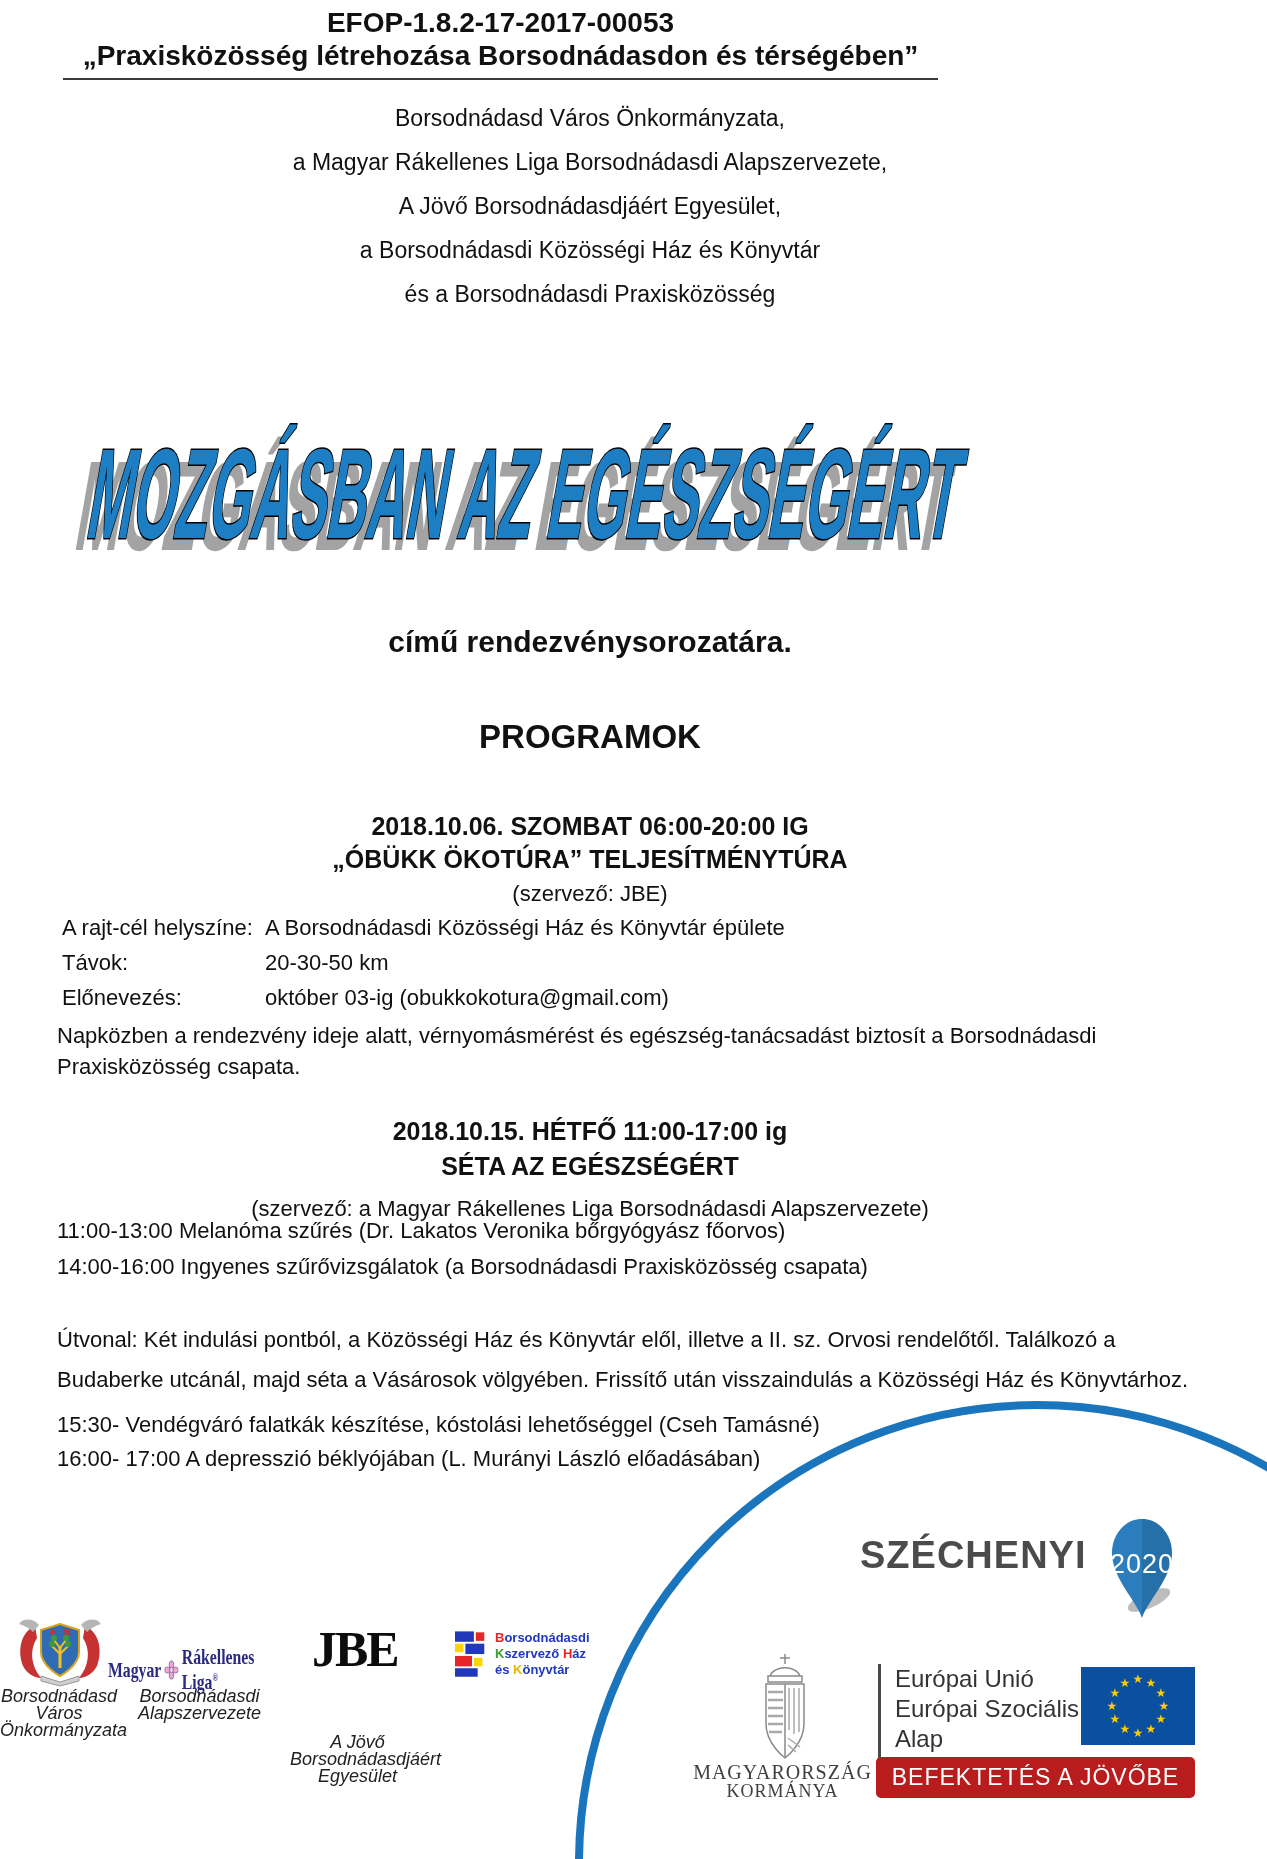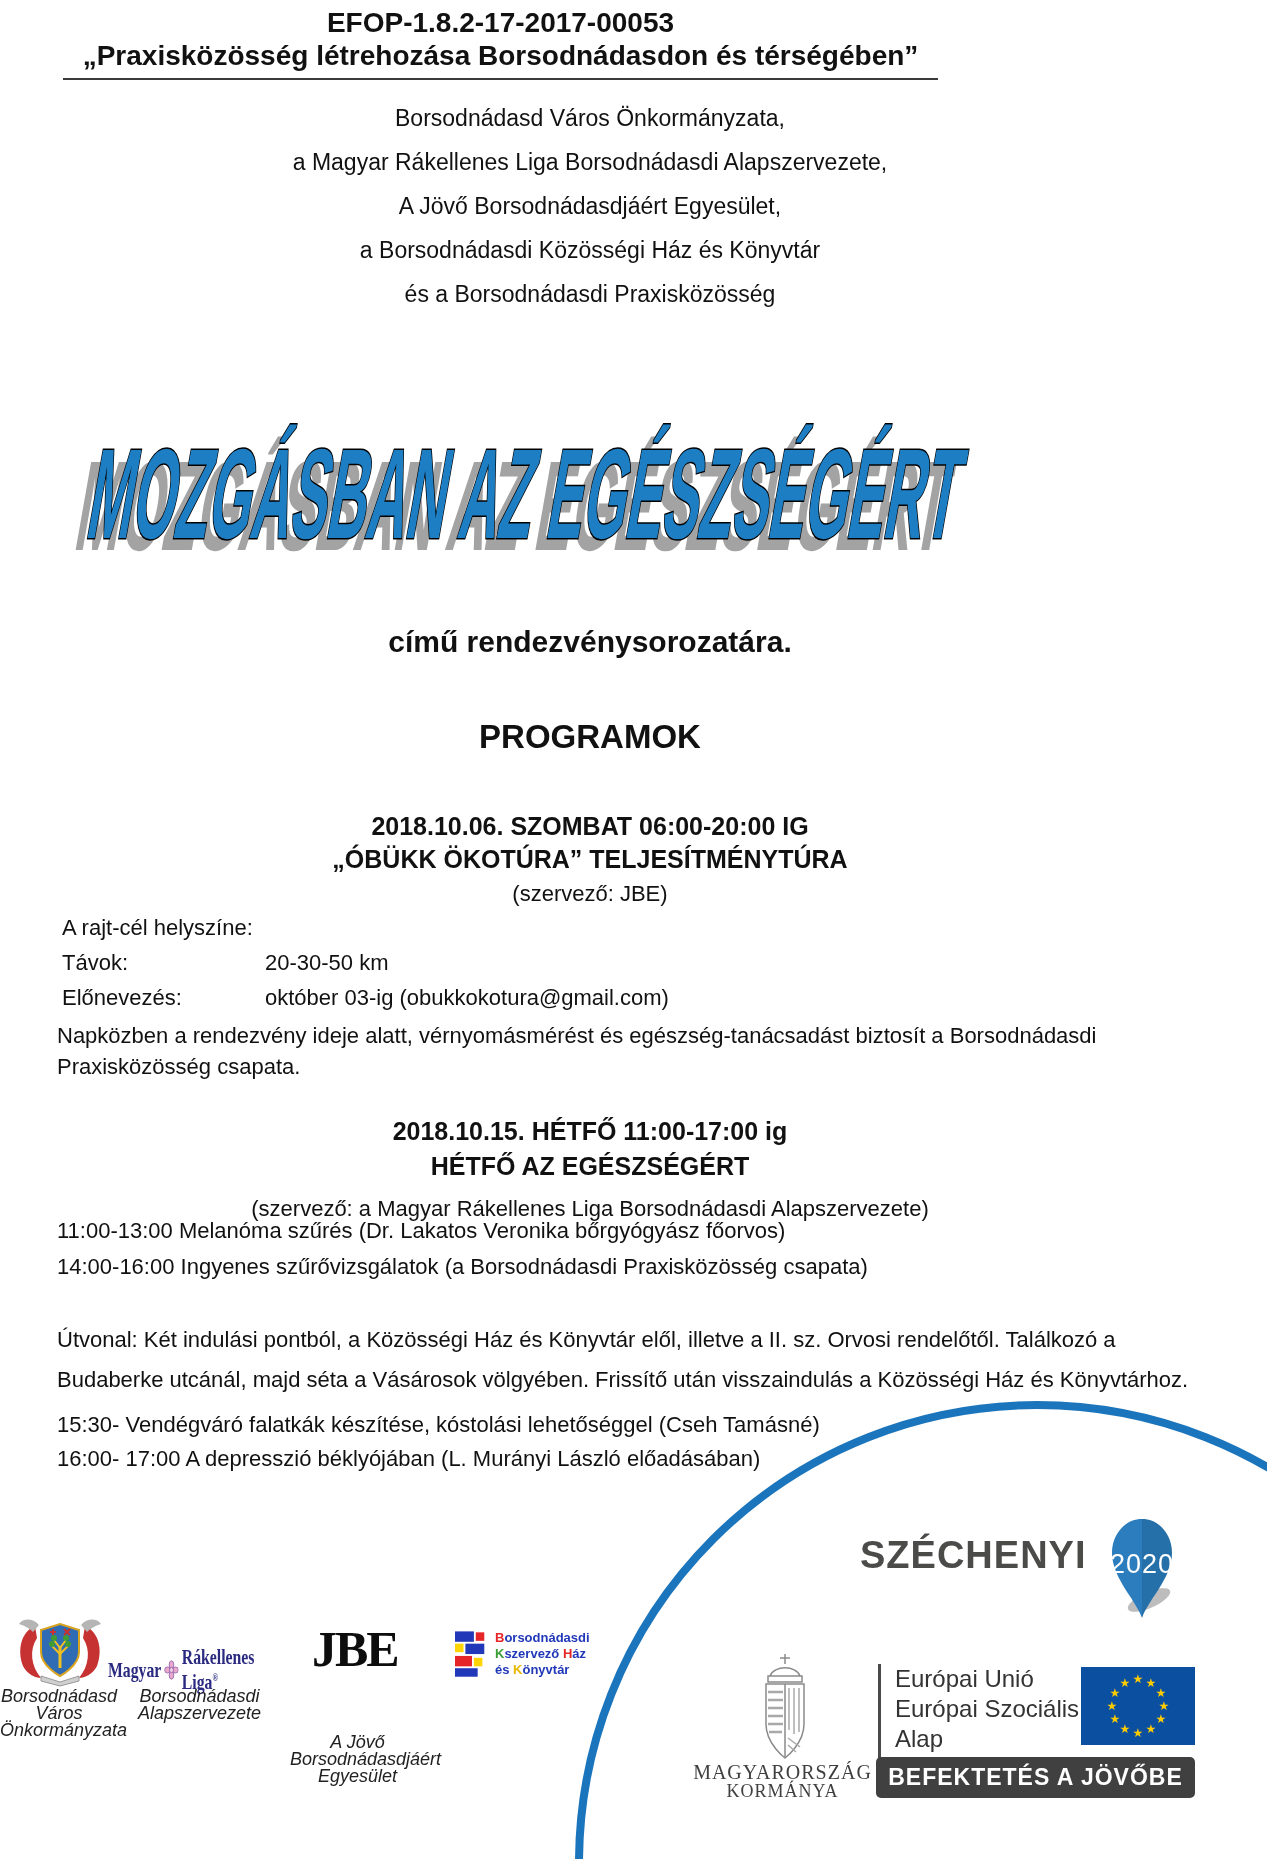--- a/index.html
+++ b/index.html
@@ -36,22 +36,22 @@
               transform:rotate(-24deg);}
   .gov-coat{left:752px;top:1652px;}
   .gov-text{left:660px;top:1763px;width:245px;font-family:"Liberation Serif", serif;color:#3f3f3f;}
   .gov-l1{font-size:20px;letter-spacing:1px;line-height:19px;}
   .gov-l2{font-size:18px;letter-spacing:1px;line-height:19px;}
   .eu-block{left:878px;top:1664px;border-left:3px solid #4a4a4a;padding-left:14px;height:96px;
             font-size:24px;line-height:30px;color:#333;}
   .eu-bold{font-weight:normal;}
   .eu-flag{left:1081px;top:1667px;width:114px;height:78px;background:#0b4fa0;}
   .star{position:absolute;color:#ffcc00;font-size:12px;transform:translate(-50%,-50%);line-height:12px;}
-  .invest{left:876px;top:1757px;width:319px;height:41px;background:#404040;border-radius:5px;
-          color:#fff;font-size:23px;font-weight:bold;letter-spacing:1px;line-height:41px;text-align:center;}
+  .invest{left:876px;top:1757px;width:319px;height:41px;background:#b91c1c;border-radius:5px;
+          color:#fff;font-size:23px;font-weight:normal;letter-spacing:1px;line-height:41px;text-align:center;}
 
   .caption{font-style:italic;font-size:18px;line-height:17px;color:#222;text-align:center;}
   .crest{left:14px;top:1616px;}
   .cap1{left:0px;top:1688px;width:118px;}
   .liga{left:108px;top:1645px;width:230px;display:flex;align-items:center;gap:4px;
         font-family:"Liberation Serif", serif;font-weight:bold;font-size:21px;color:#2a2a80;
         transform:scaleX(0.75);transform-origin:left;}
   .liga sup{font-size:10px;}
   .cap2{left:112px;top:1688px;width:175px;}
   .jbe{left:312px;top:1620px;font-family:"Liberation Serif", serif;font-weight:bold;font-size:50px;
@@ -93,34 +93,35 @@
 
   <div class="abs subtitle ctr">című rendezvénysorozatára.</div>
   <div class="abs programok ctr">PROGRAMOK</div>
 
   <div class="abs pdate ctr" style="top:812px">2018.10.06. SZOMBAT 06:00-20:00 IG</div>
   <div class="abs ptitle ctr" style="top:845px">„ÓBÜKK ÖKOTÚRA” TELJESÍTMÉNYTÚRA</div>
   <div class="abs porg ctr" style="top:881px">(szervező: JBE)</div>
 
   <div class="abs detail-row" style="top:915px">
     <span>A rajt-cél helyszíne:</span>
+    <span class="detail-value">A Borsodnádasdi Közösségi Ház és Könyvtár épülete</span>
   </div>
   <div class="abs detail-row" style="top:950px">
     <span>Távok:</span>
     <span class="detail-value">20-30-50 km</span>
   </div>
   <div class="abs detail-row" style="top:985px">
     <span>Előnevezés:</span>
     <span class="detail-value">október 03-ig (obukkokotura@gmail.com)</span>
   </div>
 
   <div class="abs body-par" style="top:1020px">Napközben a rendezvény ideje alatt, vérnyomásmérést és egészség-tanácsadást biztosít a Borsodnádasdi Praxisközösség csapata.</div>
 
   <div class="abs pdate ctr" style="top:1117px">2018.10.15. HÉTFŐ 11:00-17:00 ig</div>
-  <div class="abs ptitle ctr" style="top:1152px">HÉTFŐ AZ EGÉSZSÉGÉRT</div>
+  <div class="abs ptitle ctr" style="top:1152px">SÉTA AZ EGÉSZSÉGÉRT</div>
   <div class="abs porg ctr" style="top:1196px">(szervező: a Magyar Rákellenes Liga Borsodnádasdi Alapszervezete)</div>
 
   <div class="abs sched" style="top:1218px">11:00-13:00 Melanóma szűrés (Dr. Lakatos Veronika bőrgyógyász főorvos)</div>
   <div class="abs sched" style="top:1254px">14:00-16:00 Ingyenes szűrővizsgálatok (a Borsodnádasdi Praxisközösség csapata)</div>
 
   <div class="abs route" style="top:1320px">Útvonal: Két indulási pontból, a Közösségi Ház és Könyvtár elől, illetve a II. sz. Orvosi rendelőtől. Találkozó a Budaberke utcánál, majd séta a Vásárosok völgyében. Frissítő után visszaindulás a Közösségi Ház és Könyvtárhoz.</div>
 
   <div class="abs sched" style="top:1412px">15:30- Vendégváró falatkák készítése, kóstolási lehetőséggel (Cseh Tamásné)</div>
   <div class="abs sched" style="top:1446px">16:00- 17:00 A depresszió béklyójában (L. Murányi László előadásában)</div>
 

